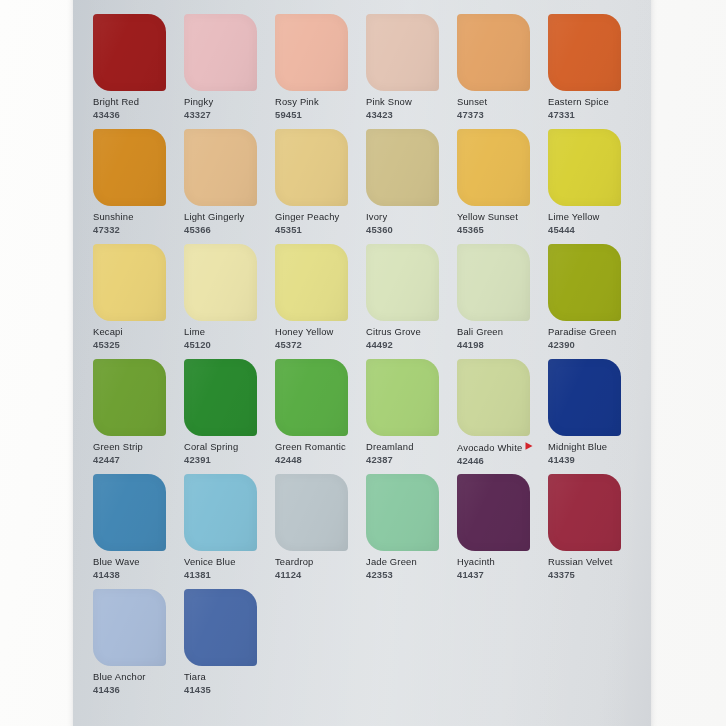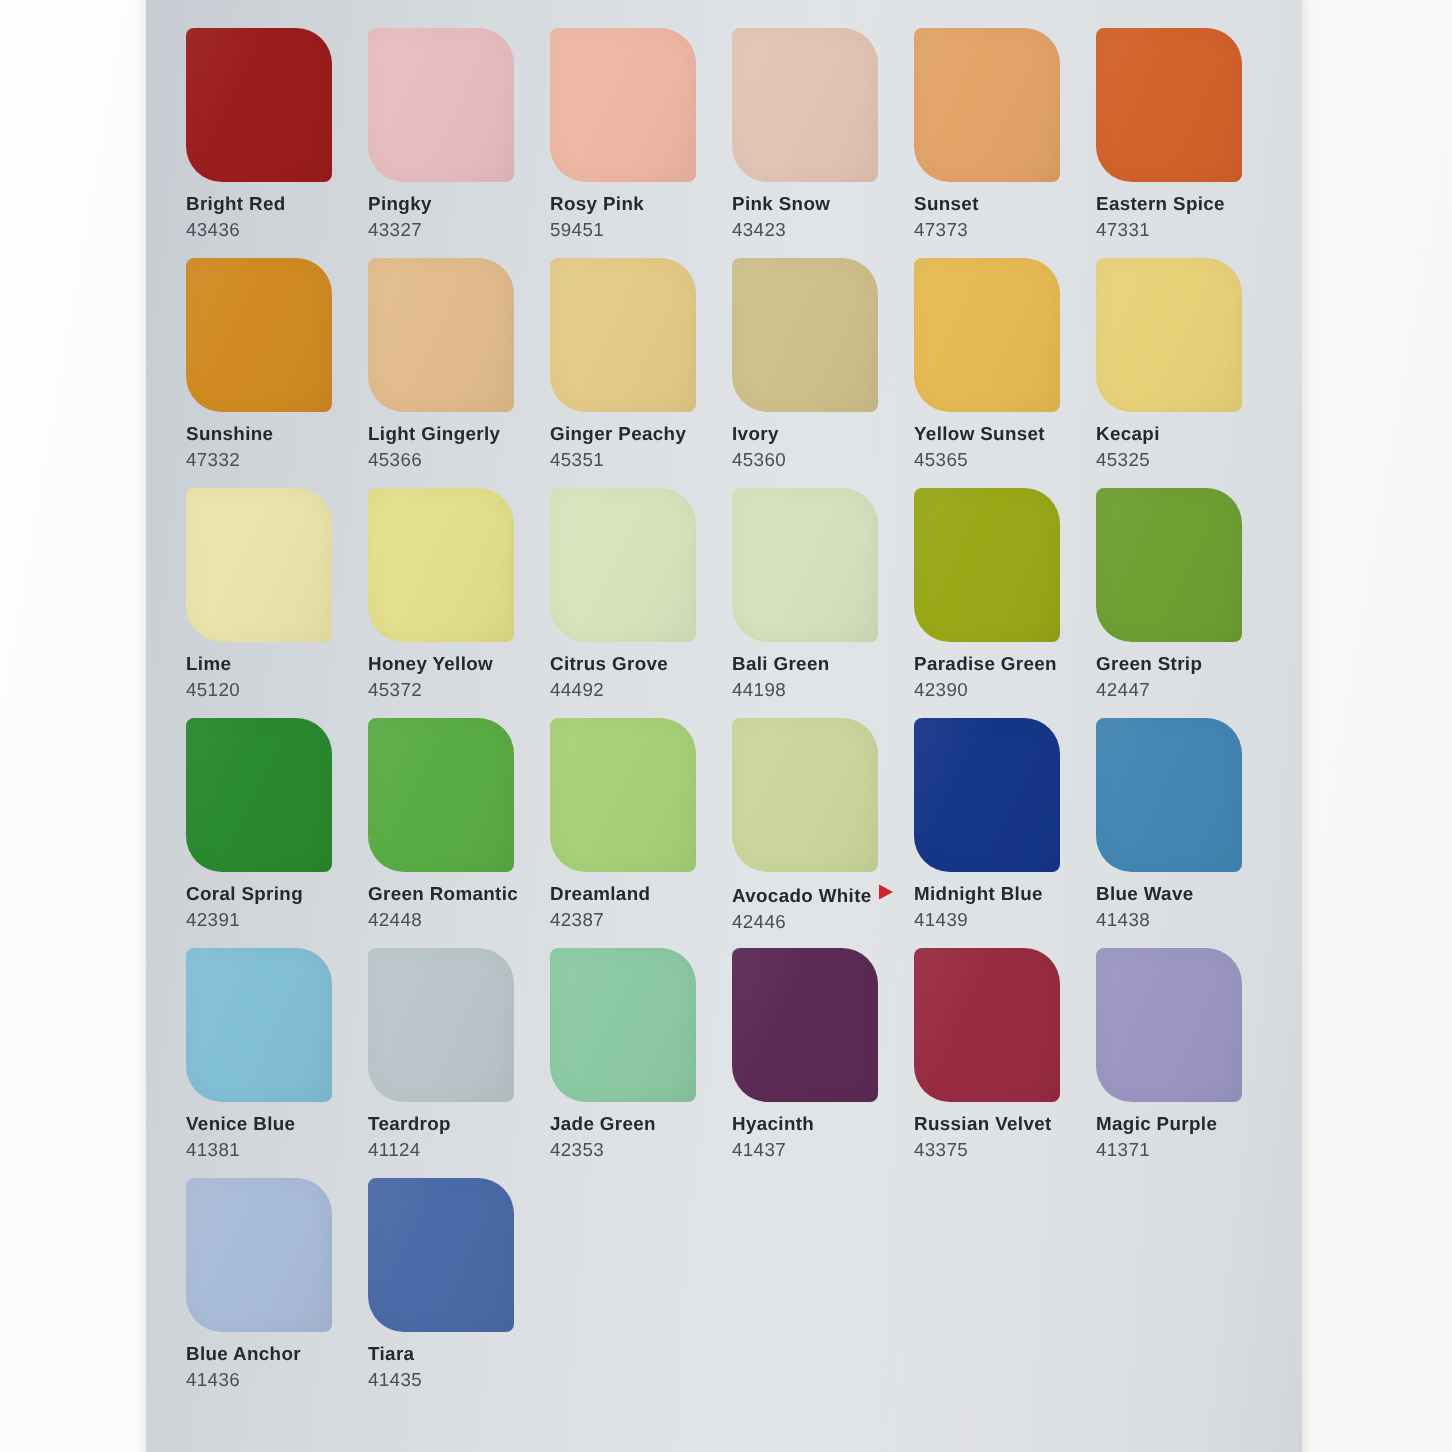--- a/index.html
+++ b/index.html
@@ -87,31 +87,31 @@
     background: linear-gradient(115deg,
         rgba(255,255,255,0.055) 0%,
         rgba(255,255,255,0.00) 38%,
         rgba(0,0,0,0.015) 72%,
         rgba(0,0,0,0.045) 100%);
   }
 
   .swatch-label {
     margin-top: 6px;
     font-size: 9.4px;
-    font-weight: bold;
+    font-weight: normal;
     color: #26282c;
     letter-spacing: 0.02em;
     line-height: 1.1;
     white-space: nowrap;
   }
 
   .swatch-code {
     margin-top: 3px;
     font-size: 9.4px;
-    font-weight: normal;
+    font-weight: bold;
     color: #4a4f57;
     letter-spacing: 0.02em;
     line-height: 1.1;
   }
 
   .marker-icon {
     display: none;
     margin-left: 3px;
     vertical-align: 1px;
   }
@@ -171,20 +171,25 @@
         </div>
         <div class="swatch-cell">
           <div class="swatch-chip" style="background: rgb(207, 193, 140);"></div>
           <div class="swatch-label"><span>Ivory</span></div>
           <div class="swatch-code">45360</div>
         </div>
         <div class="swatch-cell">
           <div class="swatch-chip" style="background: rgb(231, 187, 83);"></div>
           <div class="swatch-label"><span>Yellow Sunset</span></div>
           <div class="swatch-code">45365</div>
+        </div>
+        <div class="swatch-cell">
+          <div class="swatch-chip" style="background: rgb(216, 209, 56);"></div>
+          <div class="swatch-label"><span>Lime Yellow</span></div>
+          <div class="swatch-code">45444</div>
         </div>
         <div class="swatch-cell">
           <div class="swatch-chip" style="background: rgb(233, 210, 120);"></div>
           <div class="swatch-label"><span>Kecapi</span></div>
           <div class="swatch-code">45325</div>
         </div>
         <div class="swatch-cell">
           <div class="swatch-chip" style="background: rgb(235, 228, 171);"></div>
           <div class="swatch-label"><span>Lime</span></div>
           <div class="swatch-code">45120</div>
@@ -265,25 +270,20 @@
           <div class="swatch-chip" style="background: rgb(92, 43, 85);"></div>
           <div class="swatch-label"><span>Hyacinth</span></div>
           <div class="swatch-code">41437</div>
         </div>
         <div class="swatch-cell">
           <div class="swatch-chip" style="background: rgb(154, 44, 66);"></div>
           <div class="swatch-label"><span>Russian Velvet</span></div>
           <div class="swatch-code">43375</div>
         </div>
         <div class="swatch-cell">
-          <div class="swatch-chip" style="background: rgb(155, 151, 194);"></div>
-          <div class="swatch-label"><span>Magic Purple</span></div>
-          <div class="swatch-code">41371</div>
-        </div>
-        <div class="swatch-cell">
           <div class="swatch-chip" style="background: rgb(169, 188, 217);"></div>
           <div class="swatch-label"><span>Blue Anchor</span></div>
           <div class="swatch-code">41436</div>
         </div>
         <div class="swatch-cell">
           <div class="swatch-chip" style="background: rgb(75, 107, 168);"></div>
           <div class="swatch-label"><span>Tiara</span></div>
           <div class="swatch-code">41435</div>
         </div>
       </div>

